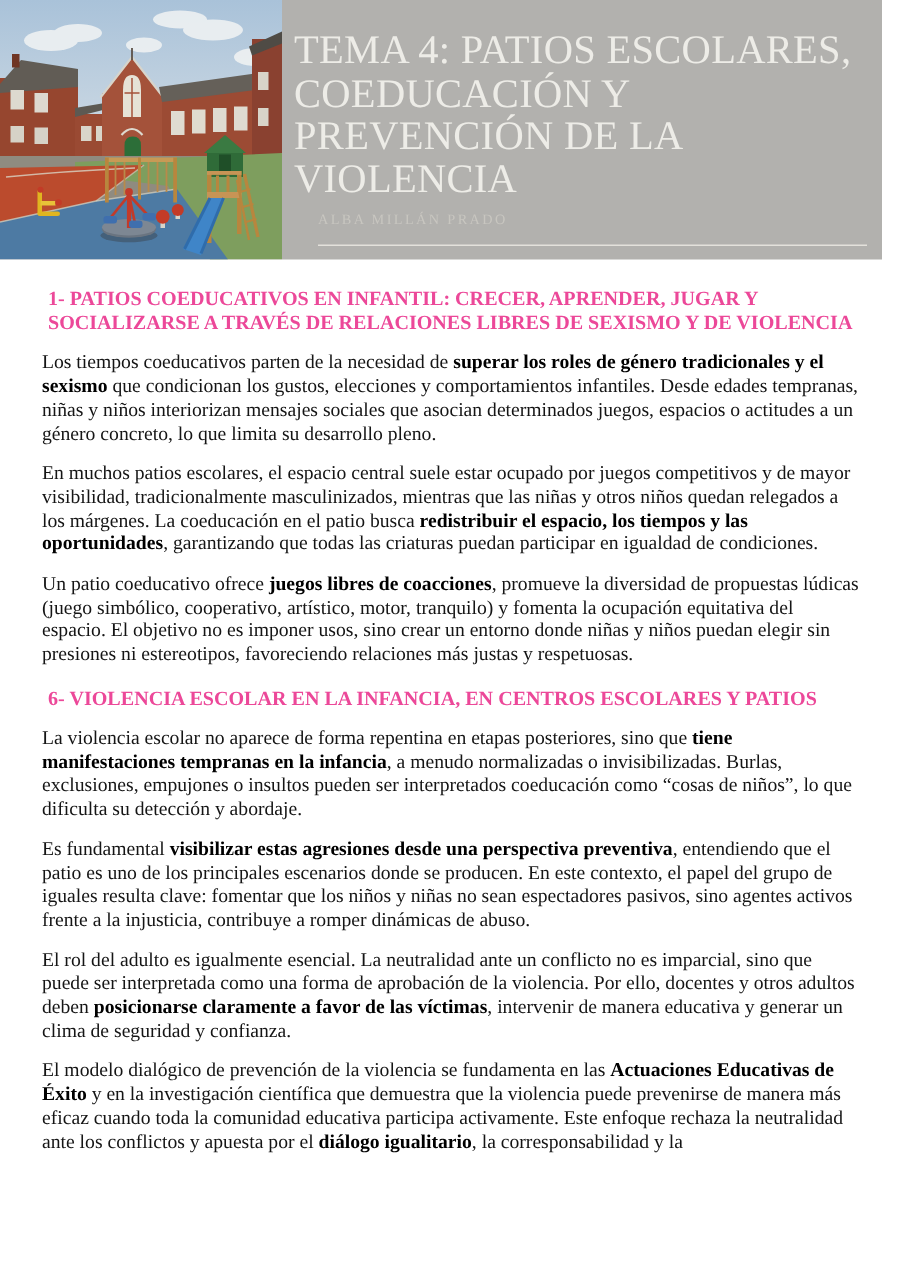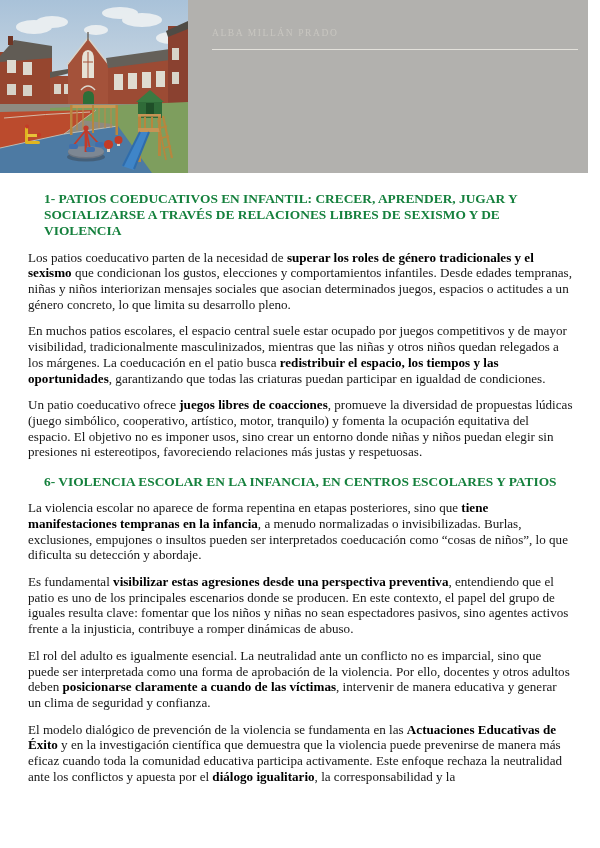--- a/index.html
+++ b/index.html
@@ -46,23 +46,23 @@
   }
   
   .article{
     position:absolute;top:173px;left:0;
     width:600px;
     box-sizing:border-box;
     padding:18px 27px 0 28px;
     color:#151515;
   }
   .article h2{
-    margin:14px 0 10px 16px;
+    margin:14px 0 10px 4px;
     font-size:13.4px;line-height:16.2px;
-    color:#15803d;
+    color:#ec4899;
     font-weight:bold;
   }
   .article h2:first-child{margin-top:0;}
   .article p{
     margin:0 0 11px 0;
     font-size:13.1px;line-height:15.7px;
   }
   .article p b{color:#000;}
 </style>
 </head>
@@ -208,30 +208,34 @@
           <line x1="163" y1="116" x2="172" y2="158" stroke="#b8863e" stroke-width="2.2"></line>
           <line x1="158" y1="120" x2="166" y2="160" stroke="#b8863e" stroke-width="1.6"></line>
           <line x1="160" y1="128" x2="167" y2="126" stroke="#b8863e" stroke-width="1.4"></line>
           <line x1="162" y1="138" x2="169" y2="136" stroke="#b8863e" stroke-width="1.4"></line>
           <line x1="164" y1="148" x2="171" y2="146" stroke="#b8863e" stroke-width="1.4"></line>
         </g>
       </svg>
     </div>
 
     <div class="panel">
+      <h1 class="title">TEMA 4: PATIOS ESCOLARES,
+COEDUCACIÓN Y
+PREVENCIÓN DE LA
+VIOLENCIA</h1>
       <div class="author">ALBA MILLÁN PRADO</div>
       <div class="rule"></div>
     </div>
   </header>
 
   <main class="article" id="article">
       <h2>1- PATIOS COEDUCATIVOS EN INFANTIL: CRECER, APRENDER, JUGAR Y SOCIALIZARSE A TRAVÉS DE RELACIONES LIBRES DE SEXISMO Y DE VIOLENCIA</h2>
-      <p><span>Los patios coeducativo parten de la necesidad de </span><b>superar los roles de género tradicionales y el sexismo</b><span> que condicionan los gustos, elecciones y comportamientos infantiles. Desde edades tempranas, niñas y niños interiorizan mensajes sociales que asocian determinados juegos, espacios o actitudes a un género concreto, lo que limita su desarrollo pleno.</span></p>
+      <p><span>Los tiempos coeducativos parten de la necesidad de </span><b>superar los roles de género tradicionales y el sexismo</b><span> que condicionan los gustos, elecciones y comportamientos infantiles. Desde edades tempranas, niñas y niños interiorizan mensajes sociales que asocian determinados juegos, espacios o actitudes a un género concreto, lo que limita su desarrollo pleno.</span></p>
       <p><span>En muchos patios escolares, el espacio central suele estar ocupado por juegos competitivos y de mayor visibilidad, tradicionalmente masculinizados, mientras que las niñas y otros niños quedan relegados a los márgenes. La coeducación en el patio busca </span><b>redistribuir el espacio, los tiempos y las oportunidades</b><span>, garantizando que todas las criaturas puedan participar en igualdad de condiciones.</span></p>
       <p><span>Un patio coeducativo ofrece </span><b>juegos libres de coacciones</b><span>, promueve la diversidad de propuestas lúdicas (juego simbólico, cooperativo, artístico, motor, tranquilo) y fomenta la ocupación equitativa del espacio. El objetivo no es imponer usos, sino crear un entorno donde niñas y niños puedan elegir sin presiones ni estereotipos, favoreciendo relaciones más justas y respetuosas.</span></p>
       <h2>6- VIOLENCIA ESCOLAR EN LA INFANCIA, EN CENTROS ESCOLARES Y PATIOS</h2>
       <p><span>La violencia escolar no aparece de forma repentina en etapas posteriores, sino que </span><b>tiene manifestaciones tempranas en la infancia</b><span>, a menudo normalizadas o invisibilizadas. Burlas, exclusiones, empujones o insultos pueden ser interpretados coeducación como “cosas de niños”, lo que dificulta su detección y abordaje.</span></p>
       <p><span>Es fundamental </span><b>visibilizar estas agresiones desde una perspectiva preventiva</b><span>, entendiendo que el patio es uno de los principales escenarios donde se producen. En este contexto, el papel del grupo de iguales resulta clave: fomentar que los niños y niñas no sean espectadores pasivos, sino agentes activos frente a la injusticia, contribuye a romper dinámicas de abuso.</span></p>
-      <p><span>El rol del adulto es igualmente esencial. La neutralidad ante un conflicto no es imparcial, sino que puede ser interpretada como una forma de aprobación de la violencia. Por ello, docentes y otros adultos deben </span><b>posicionarse claramente a cuando de las víctimas</b><span>, intervenir de manera educativa y generar un clima de seguridad y confianza.</span></p>
+      <p><span>El rol del adulto es igualmente esencial. La neutralidad ante un conflicto no es imparcial, sino que puede ser interpretada como una forma de aprobación de la violencia. Por ello, docentes y otros adultos deben </span><b>posicionarse claramente a favor de las víctimas</b><span>, intervenir de manera educativa y generar un clima de seguridad y confianza.</span></p>
       <p><span>El modelo dialógico de prevención de la violencia se fundamenta en las </span><b>Actuaciones Educativas de Éxito</b><span> y en la investigación científica que demuestra que la violencia puede prevenirse de manera más eficaz cuando toda la comunidad educativa participa activamente. Este enfoque rechaza la neutralidad ante los conflictos y apuesta por el </span><b>diálogo igualitario</b><span>, la corresponsabilidad y la</span></p>
     </main>
 
 </div>
 
 </body></html>

